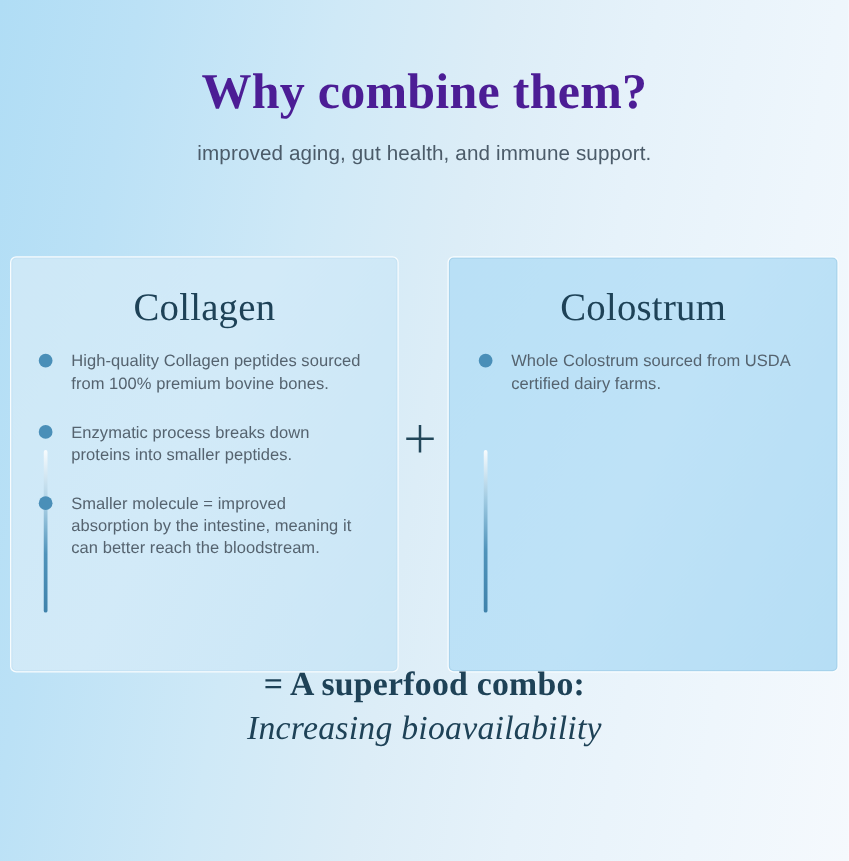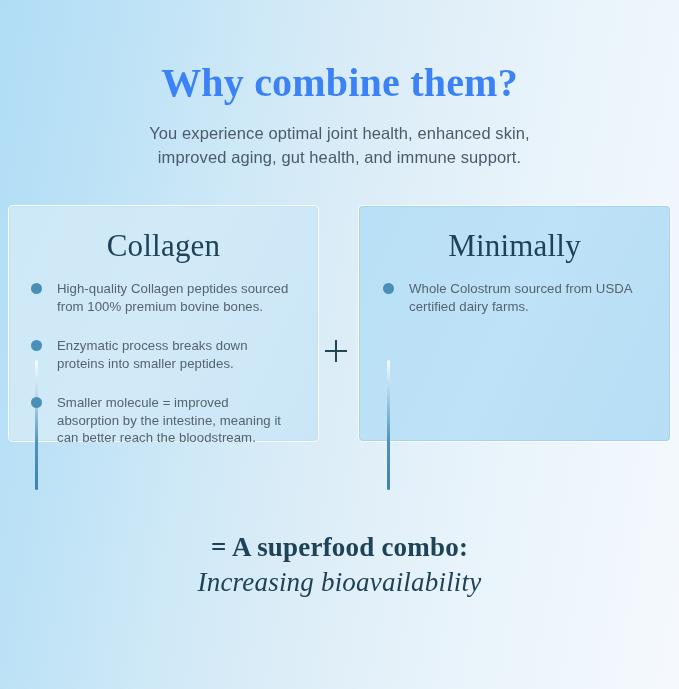--- a/index.html
+++ b/index.html
@@ -33,23 +33,23 @@
     left: 0;
     right: 0;
     top: 50px;
     text-align: center;
   }
   .headline {
     font-family: "Liberation Serif", serif;
     font-weight: bold;
     font-size: 40px;
     line-height: 46px;
-    color: #3b82f6;
-    letter-spacing: 0.2px;
-    margin: 10px;
+    color: #4c1d95;
+    letter-spacing: 0.2px;
+    margin: 0;
   }
   .subhead {
     margin: 15px 0 0 0;
     font-family: "Liberation Sans", sans-serif;
     font-size: 16.5px;
     line-height: 24px;
     color: #4b5b69;
     letter-spacing: 0.1px;
   }
   .subhead span {
@@ -60,21 +60,21 @@
   .cards {
     position: absolute;
     left: 8px;
     top: 205px;
     width: 663px;
     height: 308px;
   }
   .card {
     position: absolute;
     top: 0;
-    height: 237px;
+    height: 333px;
     border-radius: 5px;
     box-sizing: border-box;
   }
   .card-left {
     left: 0;
     width: 311px;
     background: linear-gradient(115deg, #cde8f7 0%, #d2eaf8 45%, #cae6f6 100%);
     border: 1px solid rgba(255,255,255,0.85);
     box-shadow: 0 0 0 1px rgba(186,220,240,0.45) inset;
   }
@@ -196,21 +196,20 @@
   }
 </style>
 </head>
 <body>
 
 <div class="page">
 
   <div class="header">
     <h1 class="headline">Why combine them?</h1>
     <p class="subhead">
-      <span>You experience optimal joint health, enhanced skin,</span>
       <span>improved aging, gut health, and immune support.</span>
     </p>
   </div>
 
   <div class="cards">
 
     <div class="card card-left">
       <div class="card-title">Collagen</div>
       <ul class="bullets">
         <div class="connector"></div>
@@ -223,21 +222,21 @@
           <span class="btext">Enzymatic process breaks down proteins into smaller peptides.</span>
         </li>
         <li class="bullet">
           <span class="dot"></span>
           <span class="btext">Smaller molecule = improved absorption by the intestine, meaning it can better reach the bloodstream.</span>
         </li>
       </ul>
     </div>
 
     <div class="card card-right">
-      <div class="card-title">Minimally</div>
+      <div class="card-title">Colostrum</div>
       <ul class="bullets">
         <div class="connector"></div>
         <li class="bullet">
           <span class="dot"></span>
           <span class="btext">Whole Colostrum sourced from USDA certified dairy farms.</span>
         </li>
       </ul>
     </div>
 
   </div>

